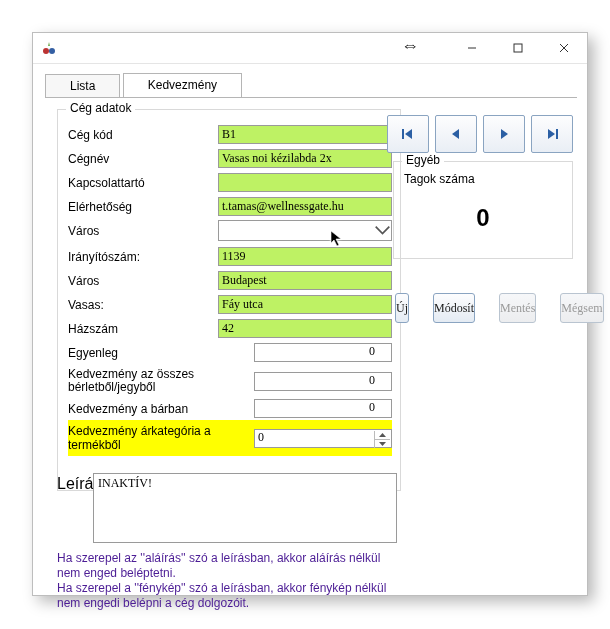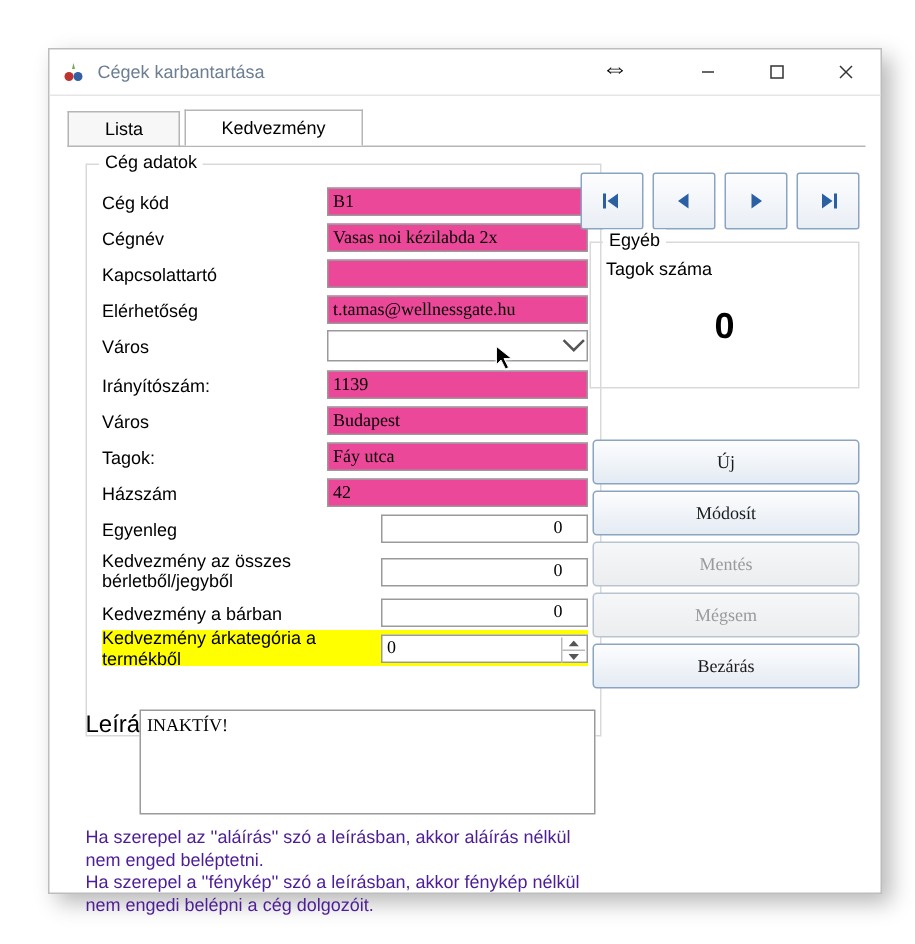--- a/index.html
+++ b/index.html
@@ -19,21 +19,21 @@
   .tab.inactive{background:#f7f7f7;top:1px}
   .tab.active{background:#fff;z-index:2}
   .tabline{position:absolute;left:12px;right:10px;top:64px;border-top:1px solid #b5b5b5}
   
   .ceg-group{position:absolute;left:24px;top:76px;width:342px;height:380px;border:1px solid #d9d9d9}
   .ceg-legend{position:absolute;left:8px;top:-9px;background:#fff;padding:0 4px;font-size:12px}
   .row{position:absolute;left:10px;right:8px;height:21px;display:flex;align-items:center}
   .lbl{width:150px;font-size:12px}
   .lbl2{width:186px;font-size:12px}
   .field{flex:1}
-  .tin{width:100%;height:19px;border:1px solid #9a9a9a;background:#ec4899;font:12px "Segoe UI";padding:0 3px;box-sizing:border-box}
+  .tin{width:100%;height:19px;border:1px solid #9a9a9a;background:#bef264;font:12px "Segoe UI";padding:0 3px;box-sizing:border-box}
   .sel{width:100%;height:21px;border:1px solid #9a9a9a;background:#fff;box-sizing:border-box;position:relative}
   .sel .selbtn{position:absolute;right:0;top:0;width:17px;height:19px;display:flex;align-items:center;justify-content:center}
   .num{width:100%;height:19px;border:1px solid #9a9a9a;background:#fff;padding:0 16px 0 3px;box-sizing:border-box;text-align:right;font:12px "Segoe UI";position:relative}
   .spin{position:absolute;right:1px;top:1px;width:15px;height:17px;border-left:1px solid #bbb;display:flex;flex-direction:column}
   .spin div{flex:1;display:flex;align-items:center;justify-content:center;border-bottom:1px solid #bbb}
   .spin div:last-child{border-bottom:none}
   .spin svg{width:7px;height:4px}
   .hl{background:#ffff00}
   
   .cursor{position:absolute;left:272px;top:120px;pointer-events:none}
@@ -43,39 +43,38 @@
   .leiras-box{position:absolute;left:60px;top:440px;width:304px;height:70px;border:1px solid #9a9a9a;background:#fff;padding:2px 4px;box-sizing:border-box;font:12px "Segoe UI"}
   .note{position:absolute;left:24px;top:518px;width:340px;color:#4c1d95;font-size:12px;line-height:1.25}
   
   .navbar{position:absolute;right:14px;top:82px;display:flex;gap:6px}
   .navbtn{width:40px;height:36px;border:1px solid #8aa4c1;background:linear-gradient(#fdfdfe,#e9eef5);display:flex;align-items:center;justify-content:center;border-radius:2px}
   .navbtn svg{width:14px;height:14px}
   .egyeb{position:absolute;right:14px;top:128px;width:178px;height:96px;border:1px solid #d9d9d9}
   .egyeb-legend{position:absolute;left:8px;top:-9px;background:#fff;padding:0 4px}
   .egyeb-label{position:absolute;left:10px;top:10px}
   .egyeb-val{position:absolute;left:0;right:0;top:42px;text-align:center;font-size:24px;font-weight:bold}
-  .sidebtns{position:absolute;right:14px;top:260px;width:178px;display:flex;flex-direction:column;gap:4px}
+  .sidebtns{position:absolute;right:14px;top:260px;width:178px;display:flex;flex-direction:row;gap:24px}
   .btn{height:28px;border:1px solid #8aa4c1;background:linear-gradient(#fdfdfe,#e4ebf3);border-radius:3px;font:12px "Segoe UI";color:#1a1a1a;display:flex;align-items:center;justify-content:center}
   .btn.disabled{color:#9a9a9a;border-color:#b9c4d0;background:linear-gradient(#f6f7f9,#ecedef)}
 </style>
 </head>
 <body>
 
 <div class="canvas">
   <div class="window">
 
     <div class="titlebar">
       <span class="titleicon">
         <svg viewBox="0 0 16 16">
             <circle cx="5" cy="11" r="3" fill="#b33"></circle>
             <circle cx="11" cy="11" r="3" fill="#345fa3"></circle>
             <path d="M8 2 L9 6 L7 6 Z" fill="#6fa84f"></path>
           </svg>
       </span>
-      <span class="titletext">Cégek karbantartása</span>
       <span class="move-cursor">⇔</span>
       <div class="winbtns">
         <div class="winbtn">
             <svg viewBox="0 0 10 10">
               <line x1="1" y1="5" x2="9" y2="5" stroke="#333" stroke-width="1"></line>
             </svg>
           </div>
         <div class="winbtn">
             <svg viewBox="0 0 10 10">
               <rect x="1" y="1" width="8" height="8" fill="none" stroke="#333" stroke-width="1"></rect>
@@ -129,21 +128,21 @@
       </div>
       <div class="row" style="top:136px">
         <span class="lbl">Irányítószám:</span>
         <div class="field"><input class="tin" value="1139" style=""></div>
       </div>
       <div class="row" style="top:160px">
         <span class="lbl">Város</span>
         <div class="field"><input class="tin" value="Budapest" style=""></div>
       </div>
       <div class="row" style="top:184px">
-        <span class="lbl">Tagok:</span>
+        <span class="lbl">Vasas:</span>
         <div class="field"><input class="tin" value="Fáy utca" style=""></div>
       </div>
       <div class="row" style="top:208px">
         <span class="lbl">Házszám</span>
         <div class="field"><input class="tin" value="42" style=""></div>
       </div>
       <div class="row" style="top:232px">
         <span class="lbl2">Egyenleg</span>
         <div class="field" style="position:relative">
           <div class="num"><span>0</span></div>
@@ -154,21 +153,21 @@
         <div class="field">
             <div class="num"><span>0</span></div>
           </div>
       </div>
       <div class="row" style="top:288px">
         <span class="lbl2">Kedvezmény a bárban</span>
         <div class="field">
             <div class="num"><span>0</span></div>
           </div>
       </div>
-      <div class="row hl" style="top:310px;height:24px">
+      <div class="row hl" style="top:310px;height:36px">
         <span class="lbl2">Kedvezmény árkategória a termékből</span>
         <div class="field" style="position:relative">
           <div class="num" style="text-align:left;padding-left:3px;padding-right:16px">
             <span>0</span>
             <div class="spin">
               <div>
                   <svg viewBox="0 0 7 4">
                     <path d="M0 4 L3.5 0 L7 4 Z" fill="#555"></path>
                   </svg>
                 </div>

